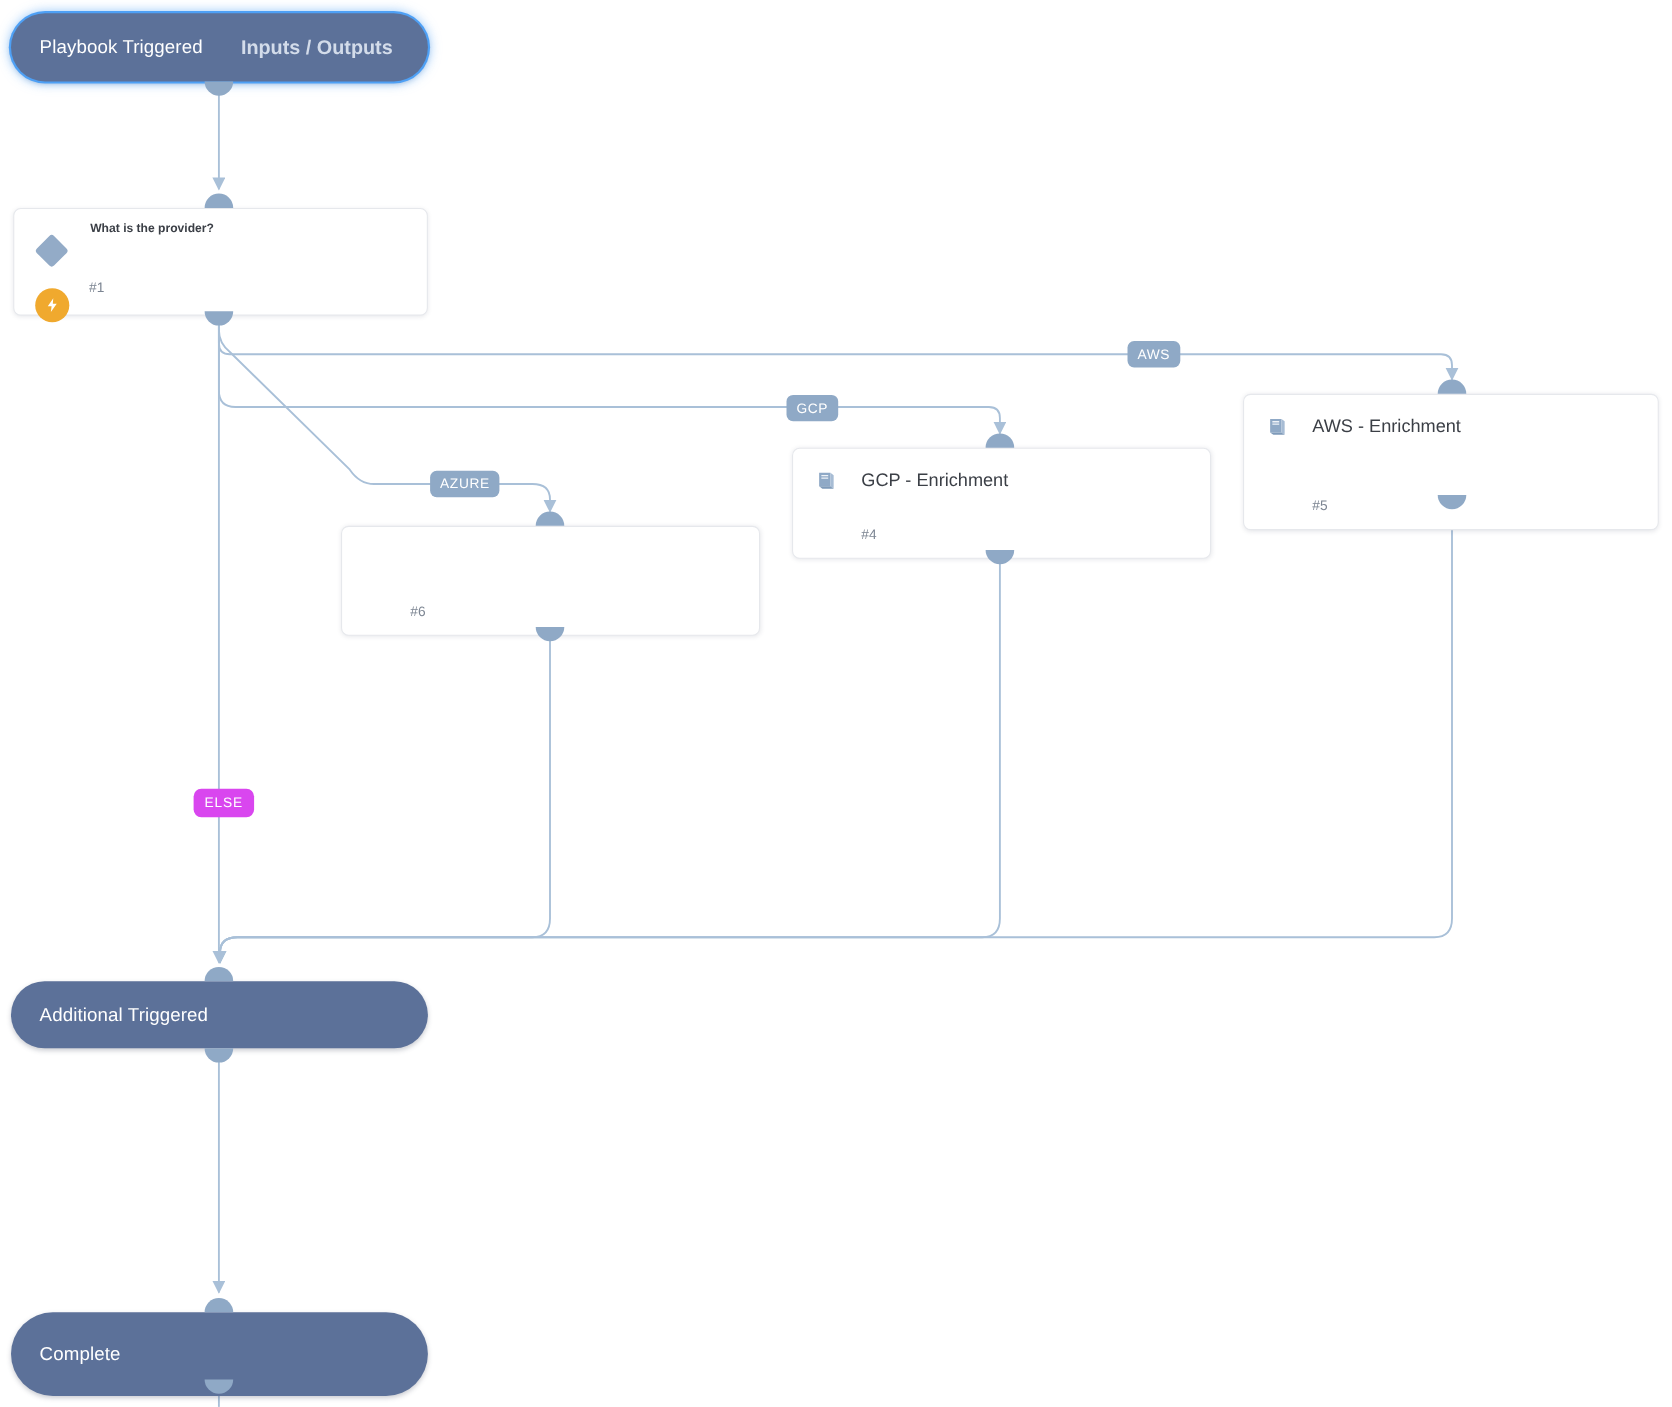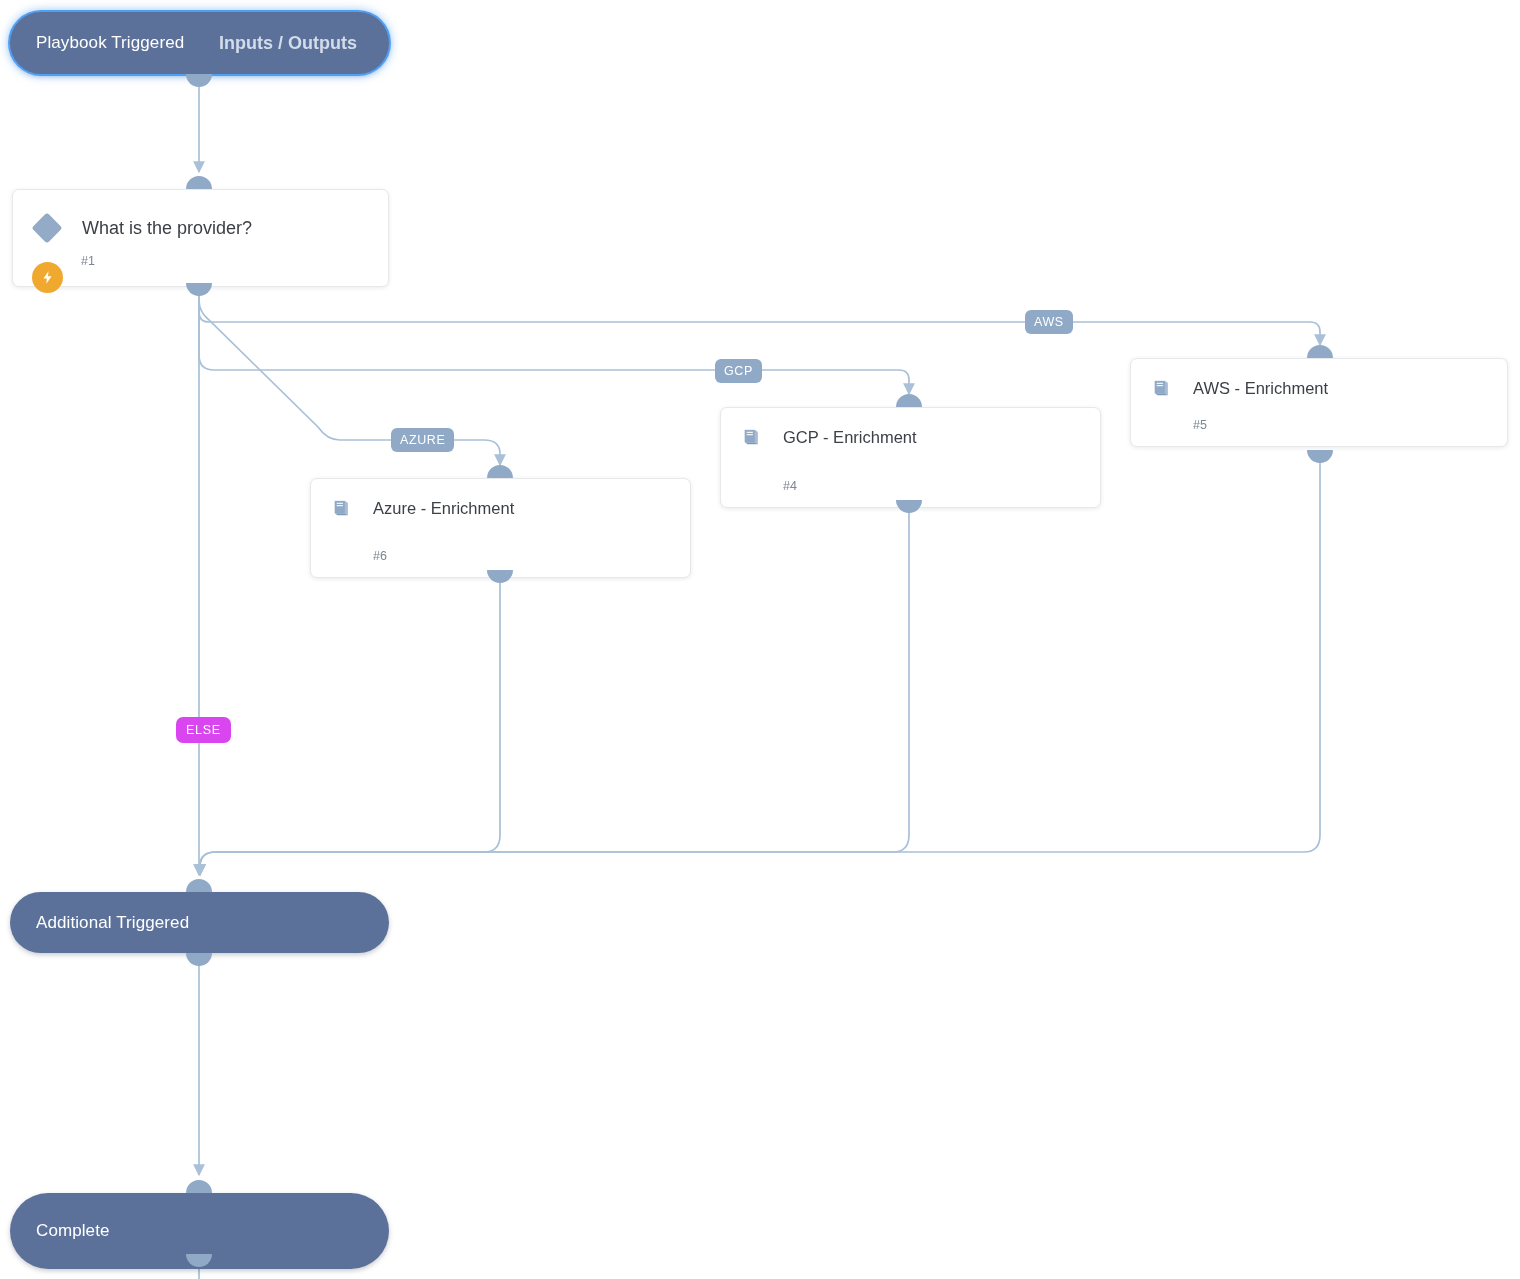--- a/index.html
+++ b/index.html
@@ -120,24 +120,25 @@
     height: 31px;
     border-radius: 50%;
     background: #f0a92e;
     display: flex;
     align-items: center;
     justify-content: center;
   }
   .dec-title {
     position: absolute;
     left: 69px;
-    top: 28px;
-    font-size: 18px;
+    top: 12px;
+    font-size: 11px;
     color: #3b3f46;
     white-space: nowrap;
+    font-weight: bold;
   }
 
   
   .handle {
     position: absolute;
     width: 26px;
     height: 13px;
     background: #8fa9c6;
     z-index: 6;
   }
@@ -213,21 +214,21 @@
       </svg>
     </span>
     <span class="dec-title">What is the provider?</span>
     <span class="card-foot decision">#1</span>
   </div>
   <div class="handle bottom" style="left:186px; top:283px;"></div>
 
   <div class="blabel" style="left:1025px; top:310px;">AWS</div>
 
   <div class="handle top" style="left:1307px; top:345px;"></div>
-  <div class="card" style="left:1130px; top:358px; width:378px; height:89px;">
+  <div class="card" style="left:1130px; top:358px; width:378px; height:124px;">
     <div class="card-row">
       <span class="card-icon">
         <svg width="22" height="22" viewBox="0 0 24 24" aria-hidden="true">
           <path d="M4 4.2 L15.2 4.2 L15.2 17.6 L4 17.6 Z" fill="#8fa9c6"></path>
           <path d="M15.2 4.2 L18.4 6.6 L18.4 20 L15.2 17.6 Z" fill="#a7bcd4"></path>
           <path d="M4 17.6 L15.2 17.6 L18.4 20 L7.2 20 Z" fill="#7e9ab9"></path>
           <path d="M6.2 7 L13 7 M6.2 9.4 L13 9.4" stroke="#eef2f7" stroke-width="1.3"></path>
         </svg>
       </span>
       <span class="card-title">AWS - Enrichment</span>
@@ -252,31 +253,20 @@
       <span class="card-title">GCP - Enrichment</span>
     </div>
     <span class="card-foot">#4</span>
   </div>
   <div class="handle bottom" style="left:896px; top:500px;"></div>
 
   <div class="blabel" style="left:391px; top:428px;">AZURE</div>
 
   <div class="handle top" style="left:487px; top:465px;"></div>
   <div class="card" style="left:310px; top:478px; width:381px; height:100px;">
-    <div class="card-row">
-      <span class="card-icon">
-        <svg width="22" height="22" viewBox="0 0 24 24" aria-hidden="true">
-          <path d="M4 4.2 L15.2 4.2 L15.2 17.6 L4 17.6 Z" fill="#8fa9c6"></path>
-          <path d="M15.2 4.2 L18.4 6.6 L18.4 20 L15.2 17.6 Z" fill="#a7bcd4"></path>
-          <path d="M4 17.6 L15.2 17.6 L18.4 20 L7.2 20 Z" fill="#7e9ab9"></path>
-          <path d="M6.2 7 L13 7 M6.2 9.4 L13 9.4" stroke="#eef2f7" stroke-width="1.3"></path>
-        </svg>
-      </span>
-      <span class="card-title">Azure - Enrichment</span>
-    </div>
     <span class="card-foot">#6</span>
   </div>
   <div class="handle bottom" style="left:487px; top:570px;"></div>
 
   <div class="blabel else" style="left:176px; top:717px;">ELSE</div>
 
   <div class="handle top" style="left:186px; top:879px;"></div>
   <div class="pill" style="left:10px; top:892px; width:379px; height:61px;">
     <span class="pill-title">Additional Triggered</span>
   </div>

